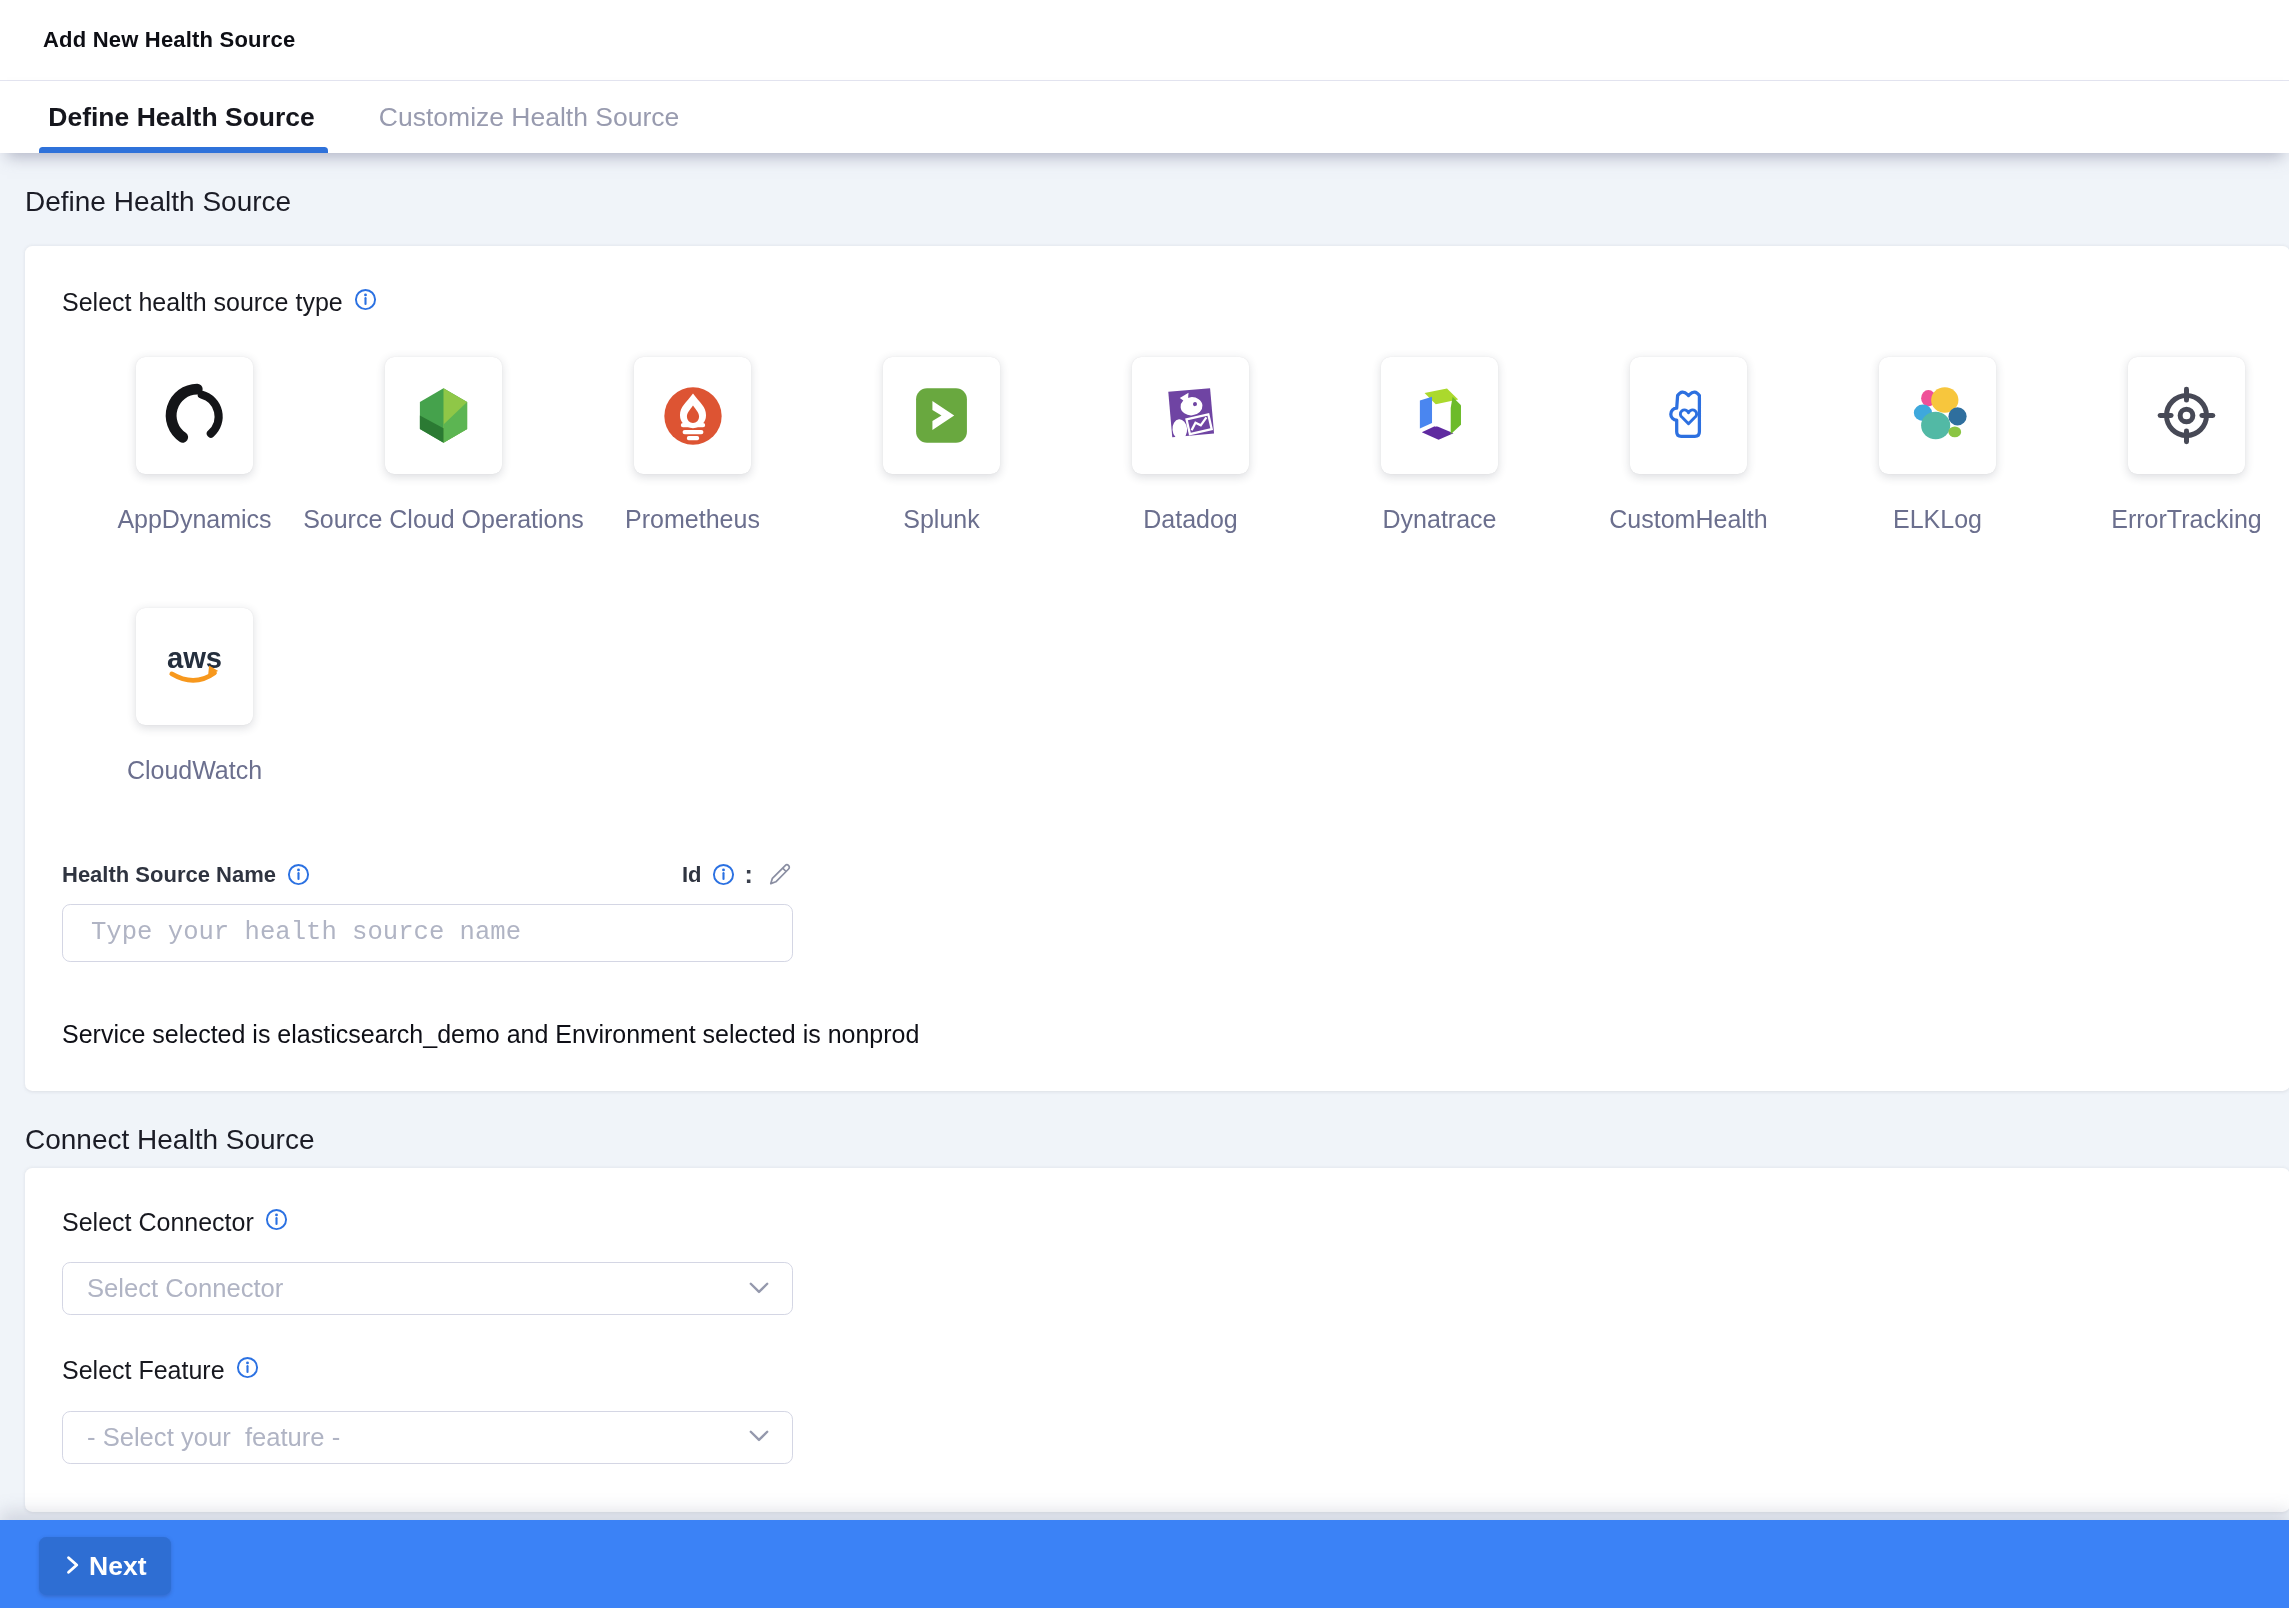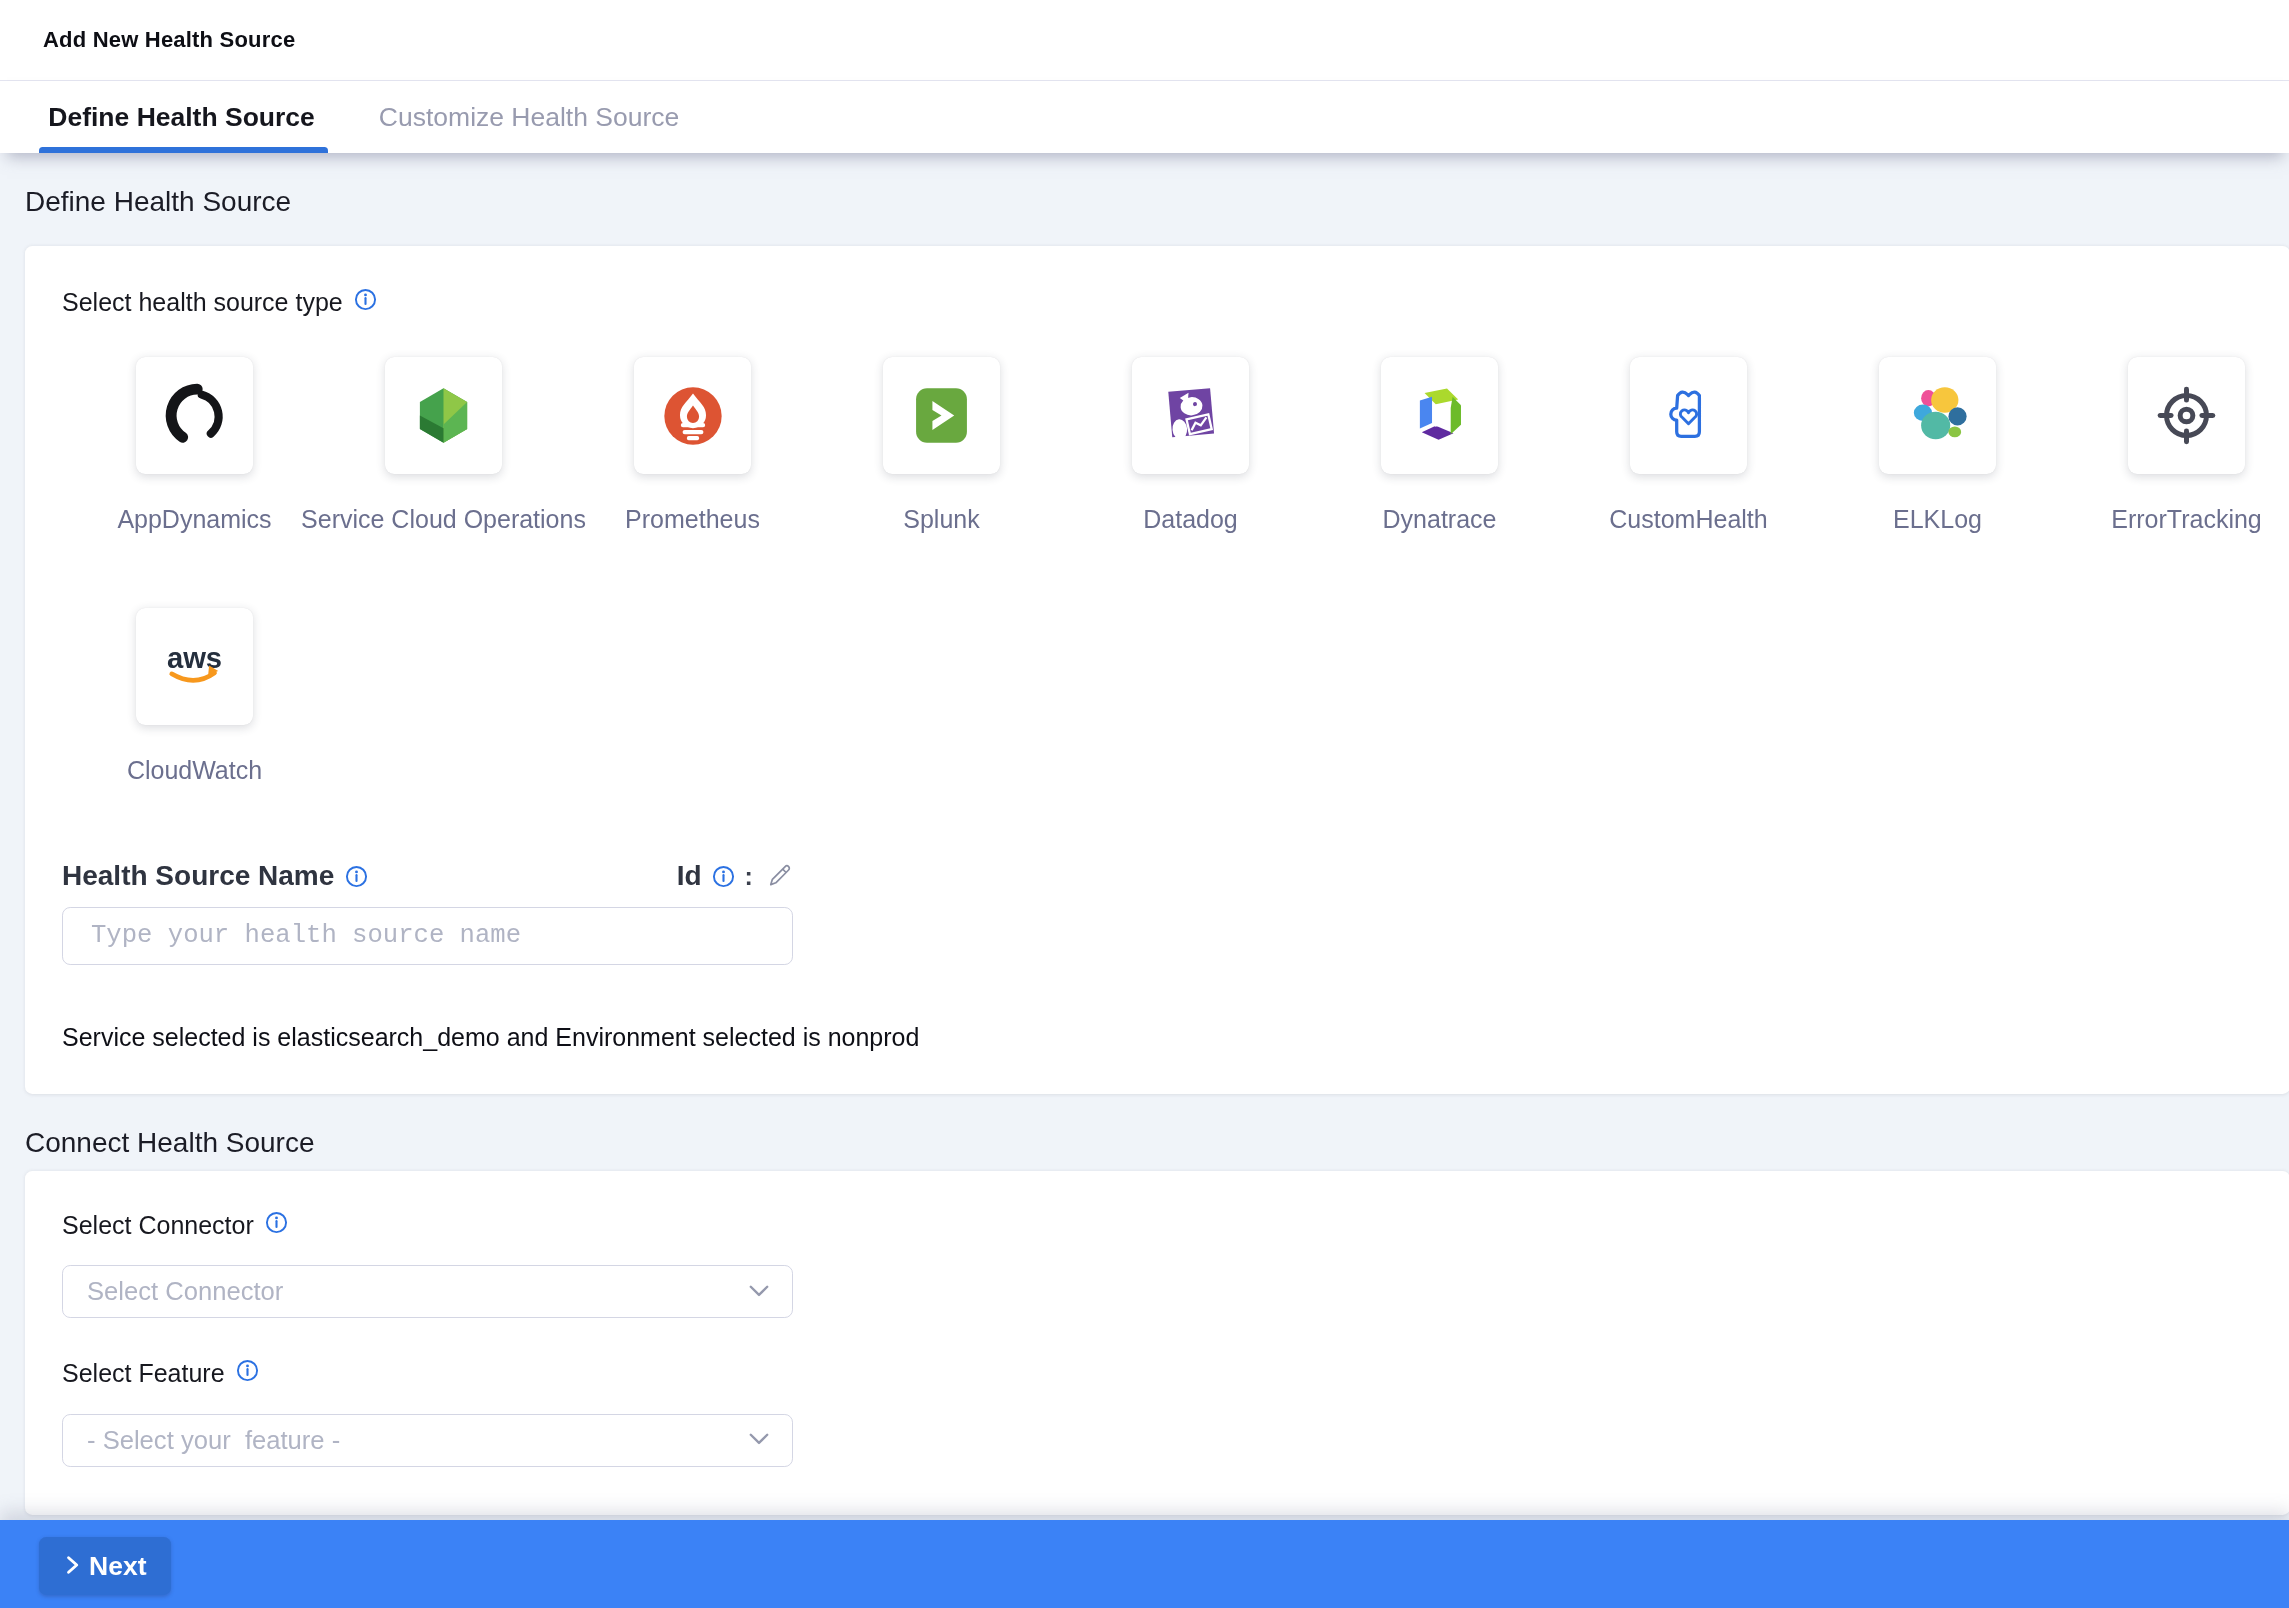--- a/index.html
+++ b/index.html
@@ -23,21 +23,21 @@
   main { position:relative; z-index:1; }
   .sec-h { margin:31px 0 0 25px; font-size:28px; font-weight:500; color:#1b1c26; line-height:35px; }
 
   .card { margin:27.4px 0 0 25px; width:calc(100% - 25px); background:#fff; border-radius:7.3px;
           box-shadow:0 0.9px 3.7px rgba(96,97,112,.14); }
   .card1 { padding:42px 37px 42px 37px; }
   .card2 { margin-top:11px; height:344px; padding:40px 16px 0 37px; overflow:hidden; }
 
   .label-row { display:flex; align-items:flex-start; height:29px; }
   .field-label { font-size:25px; font-weight:500; color:#17181f; }
-  .bold-label { font-size:28px; font-weight:600; color:#2f3440; }
+  .bold-label { font-size:22px; font-weight:600; color:#2f3440; }
   .info { display:inline-flex; margin-left:11px; flex:none; }
 
   
   .tiles { display:flex; flex-wrap:wrap; column-gap:132px; row-gap:75px; margin:40px 0 0 74px; }
   .tile-item { width:117px; display:flex; flex-direction:column; align-items:flex-end; cursor:pointer; }
   .tile { width:117px; height:117px; background:#fff; border-radius:9.1px;
           box-shadow:0 2.7px 9.1px rgba(40,41,61,.16), 0 0 0.9px rgba(40,41,61,.12);
           display:flex; align-items:center; justify-content:center; }
   .tile-label { margin-top:31px; height:27.4px; width:117px; display:flex; justify-content:center; }
   .tile-label span { white-space:nowrap; font-size:25px; color:#6b6f8e; }
@@ -117,21 +117,21 @@
           <div class="tile-item">
             <div class="tile">
               <svg width="69" height="69" viewBox="0 0 76 76">
                 <polygon points="38,8 64,23 64,53 38,68 12,53 12,23" fill="#45a24c"></polygon>
                 <polygon points="38,8 64,23 64,53 38,68 38,38" fill="#8fc747"></polygon>
                 <polygon points="64,23 64,53 38,68 38,48" fill="#5cb552"></polygon>
                 <polygon points="12,38 12,53 38,68 38,52" fill="#2b7a33"></polygon>
               </svg>
             </div>
             <div class="tile-label">
-              <span>Service Cloud Operations</span>
+              <span>Source Cloud Operations</span>
             </div>
           </div>
           <div class="tile-item">
             <div class="tile">
               <svg width="66" height="66" viewBox="0 0 76 76">
                 <circle cx="38" cy="38" r="33" fill="#dd5433"></circle>
                 <path d="M38 12 c-8 11 -15 15 -15 25 a15 15 0 0 0 30 0 c0 -10 -7 -14 -15 -25 Z" fill="#fff"></path>
                 <path d="M38 26 c-4 6 -7 8 -7 13 a7 7 0 0 0 14 0 c0 -5 -3 -7 -7 -13 Z" fill="#dd5433"></path>
                 <rect x="24" y="46" width="28" height="5" rx="2.5" fill="#fff"></rect>
                 <rect x="26" y="54" width="24" height="5" rx="2.5" fill="#fff"></rect>

